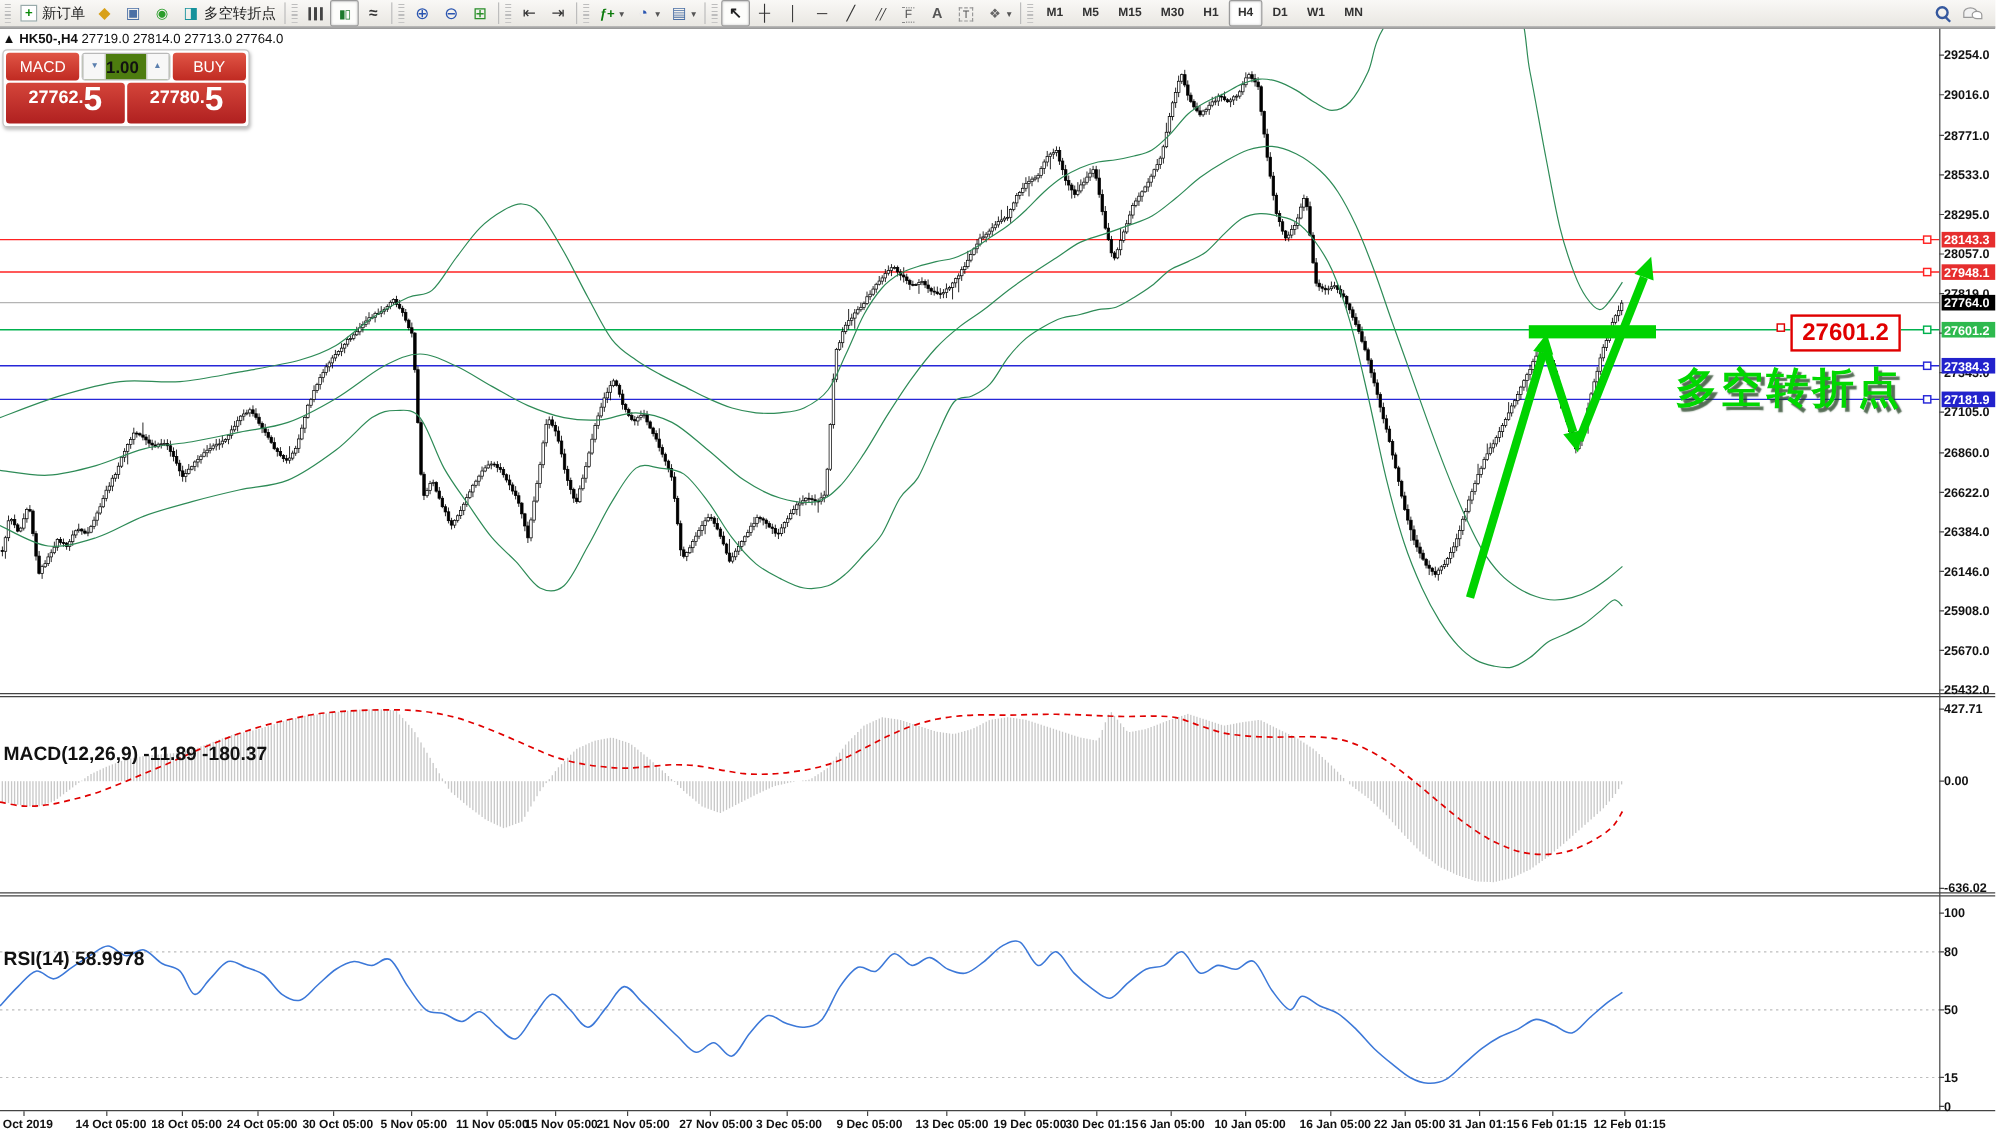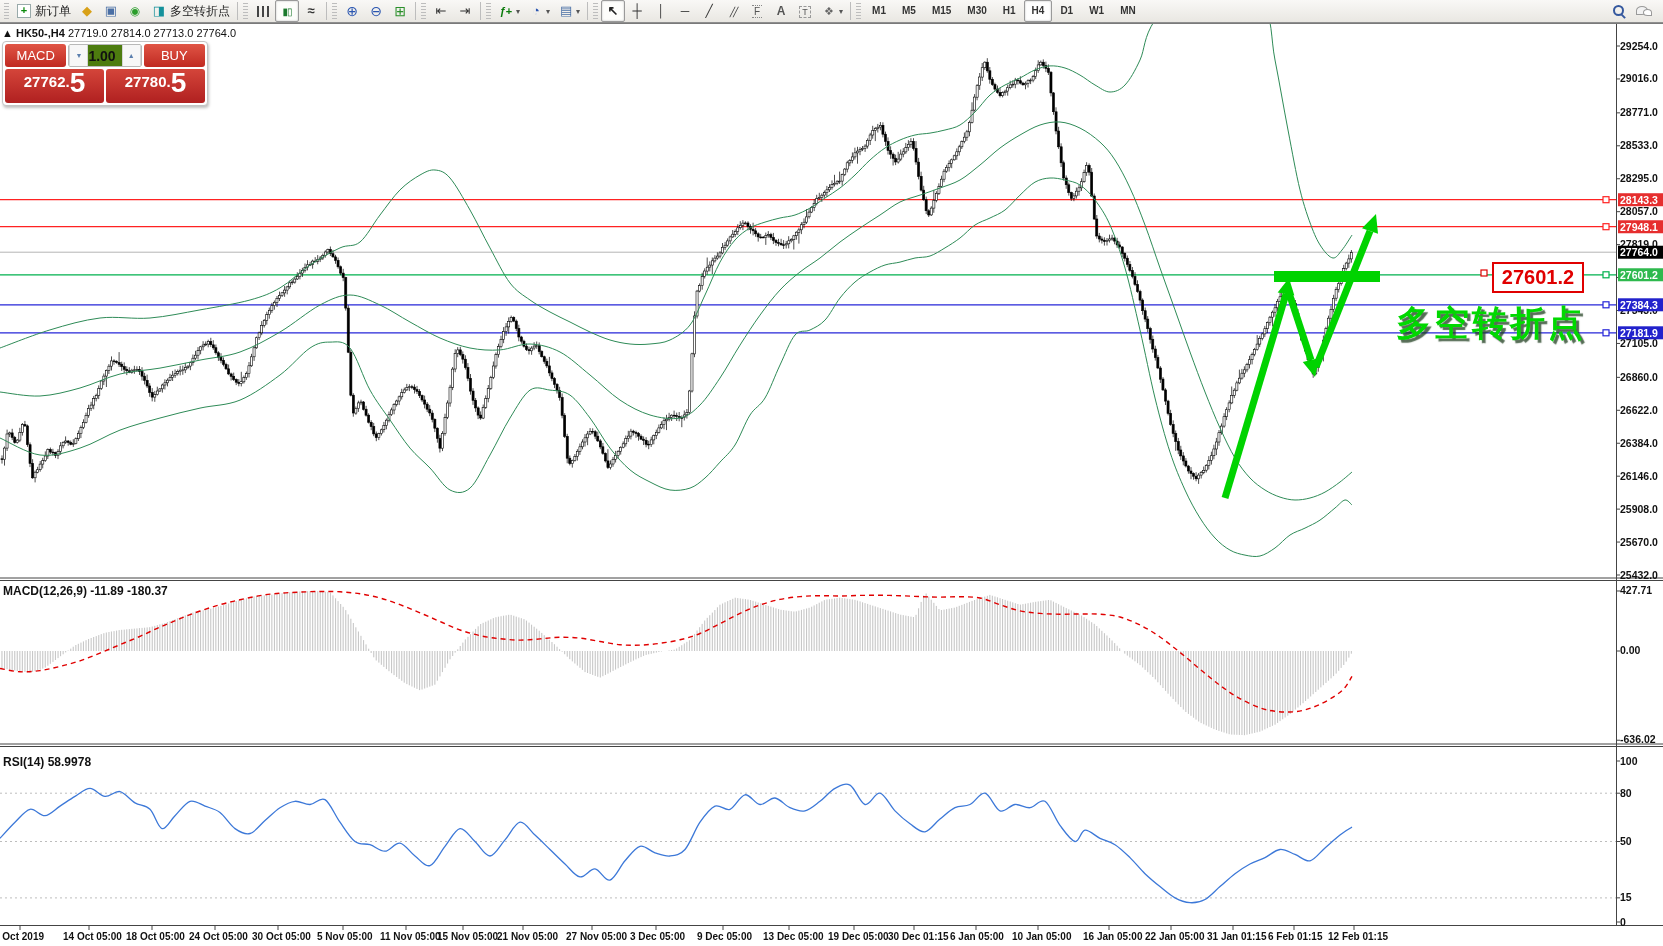--- a/index.html
+++ b/index.html
@@ -53,21 +53,21 @@
   .ic-labelT::before{content:"T";color:#555;font-size:9px;border:1px dashed #999;padding:0 2px;}
   .ic-shapes::before{content:"❖";color:#666;font-size:11px;}
   .ic-search::before{content:"";position:absolute;left:2px;top:2px;width:7px;height:7px;border:2px solid #35589e;border-radius:50%;}
   .ic-search::after{content:"";position:absolute;left:11px;top:10px;width:2px;height:6px;background:#35589e;transform:rotate(-45deg);}
   .ic-chat::before{content:"";position:absolute;left:1px;top:3px;width:10px;height:7px;border:1.5px solid #9a9a9a;border-radius:50% 50% 50% 0;background:#f2f2f2;}
   .ic-chat::after{content:"";position:absolute;left:8px;top:6px;width:7px;height:5px;border:1.5px solid #9a9a9a;border-radius:50% 50% 0 50%;background:#fff;}
 
   
   #chart-svg{position:absolute;left:0;top:0;}
   .overlay{position:absolute;z-index:5;}
-  #macd-label,#rsi-label{font-size:12px;font-weight:600;color:#111;}
+  #macd-label,#rsi-label{font-size:16px;font-weight:600;color:#111;margin-top:36px;}
 
   
   #trade-panel{left:2px;top:27px;width:206px;}
   #tp-title{font-size:11px;color:#111;white-space:nowrap;margin-bottom:2px;}
   #tp-title .sym{font-weight:700;}
   #tp-body{background:#fff;border:1px solid #c4c4c4;border-radius:4px;box-shadow:1px 2px 3px rgba(0,0,0,.25);padding:2px;}
   .tp-row{display:flex;gap:2px;}
   .tp-btn{background:linear-gradient(#e05545,#c02a22);color:#fff;border-radius:3px;height:23px;
     display:flex;align-items:center;justify-content:center;font-size:13px;width:62px;}
   #tp-vol{flex:1;display:flex;border:1px solid #b9b9b9;border-radius:3px;background:#4d7c0f;height:21px;align-items:center;}

